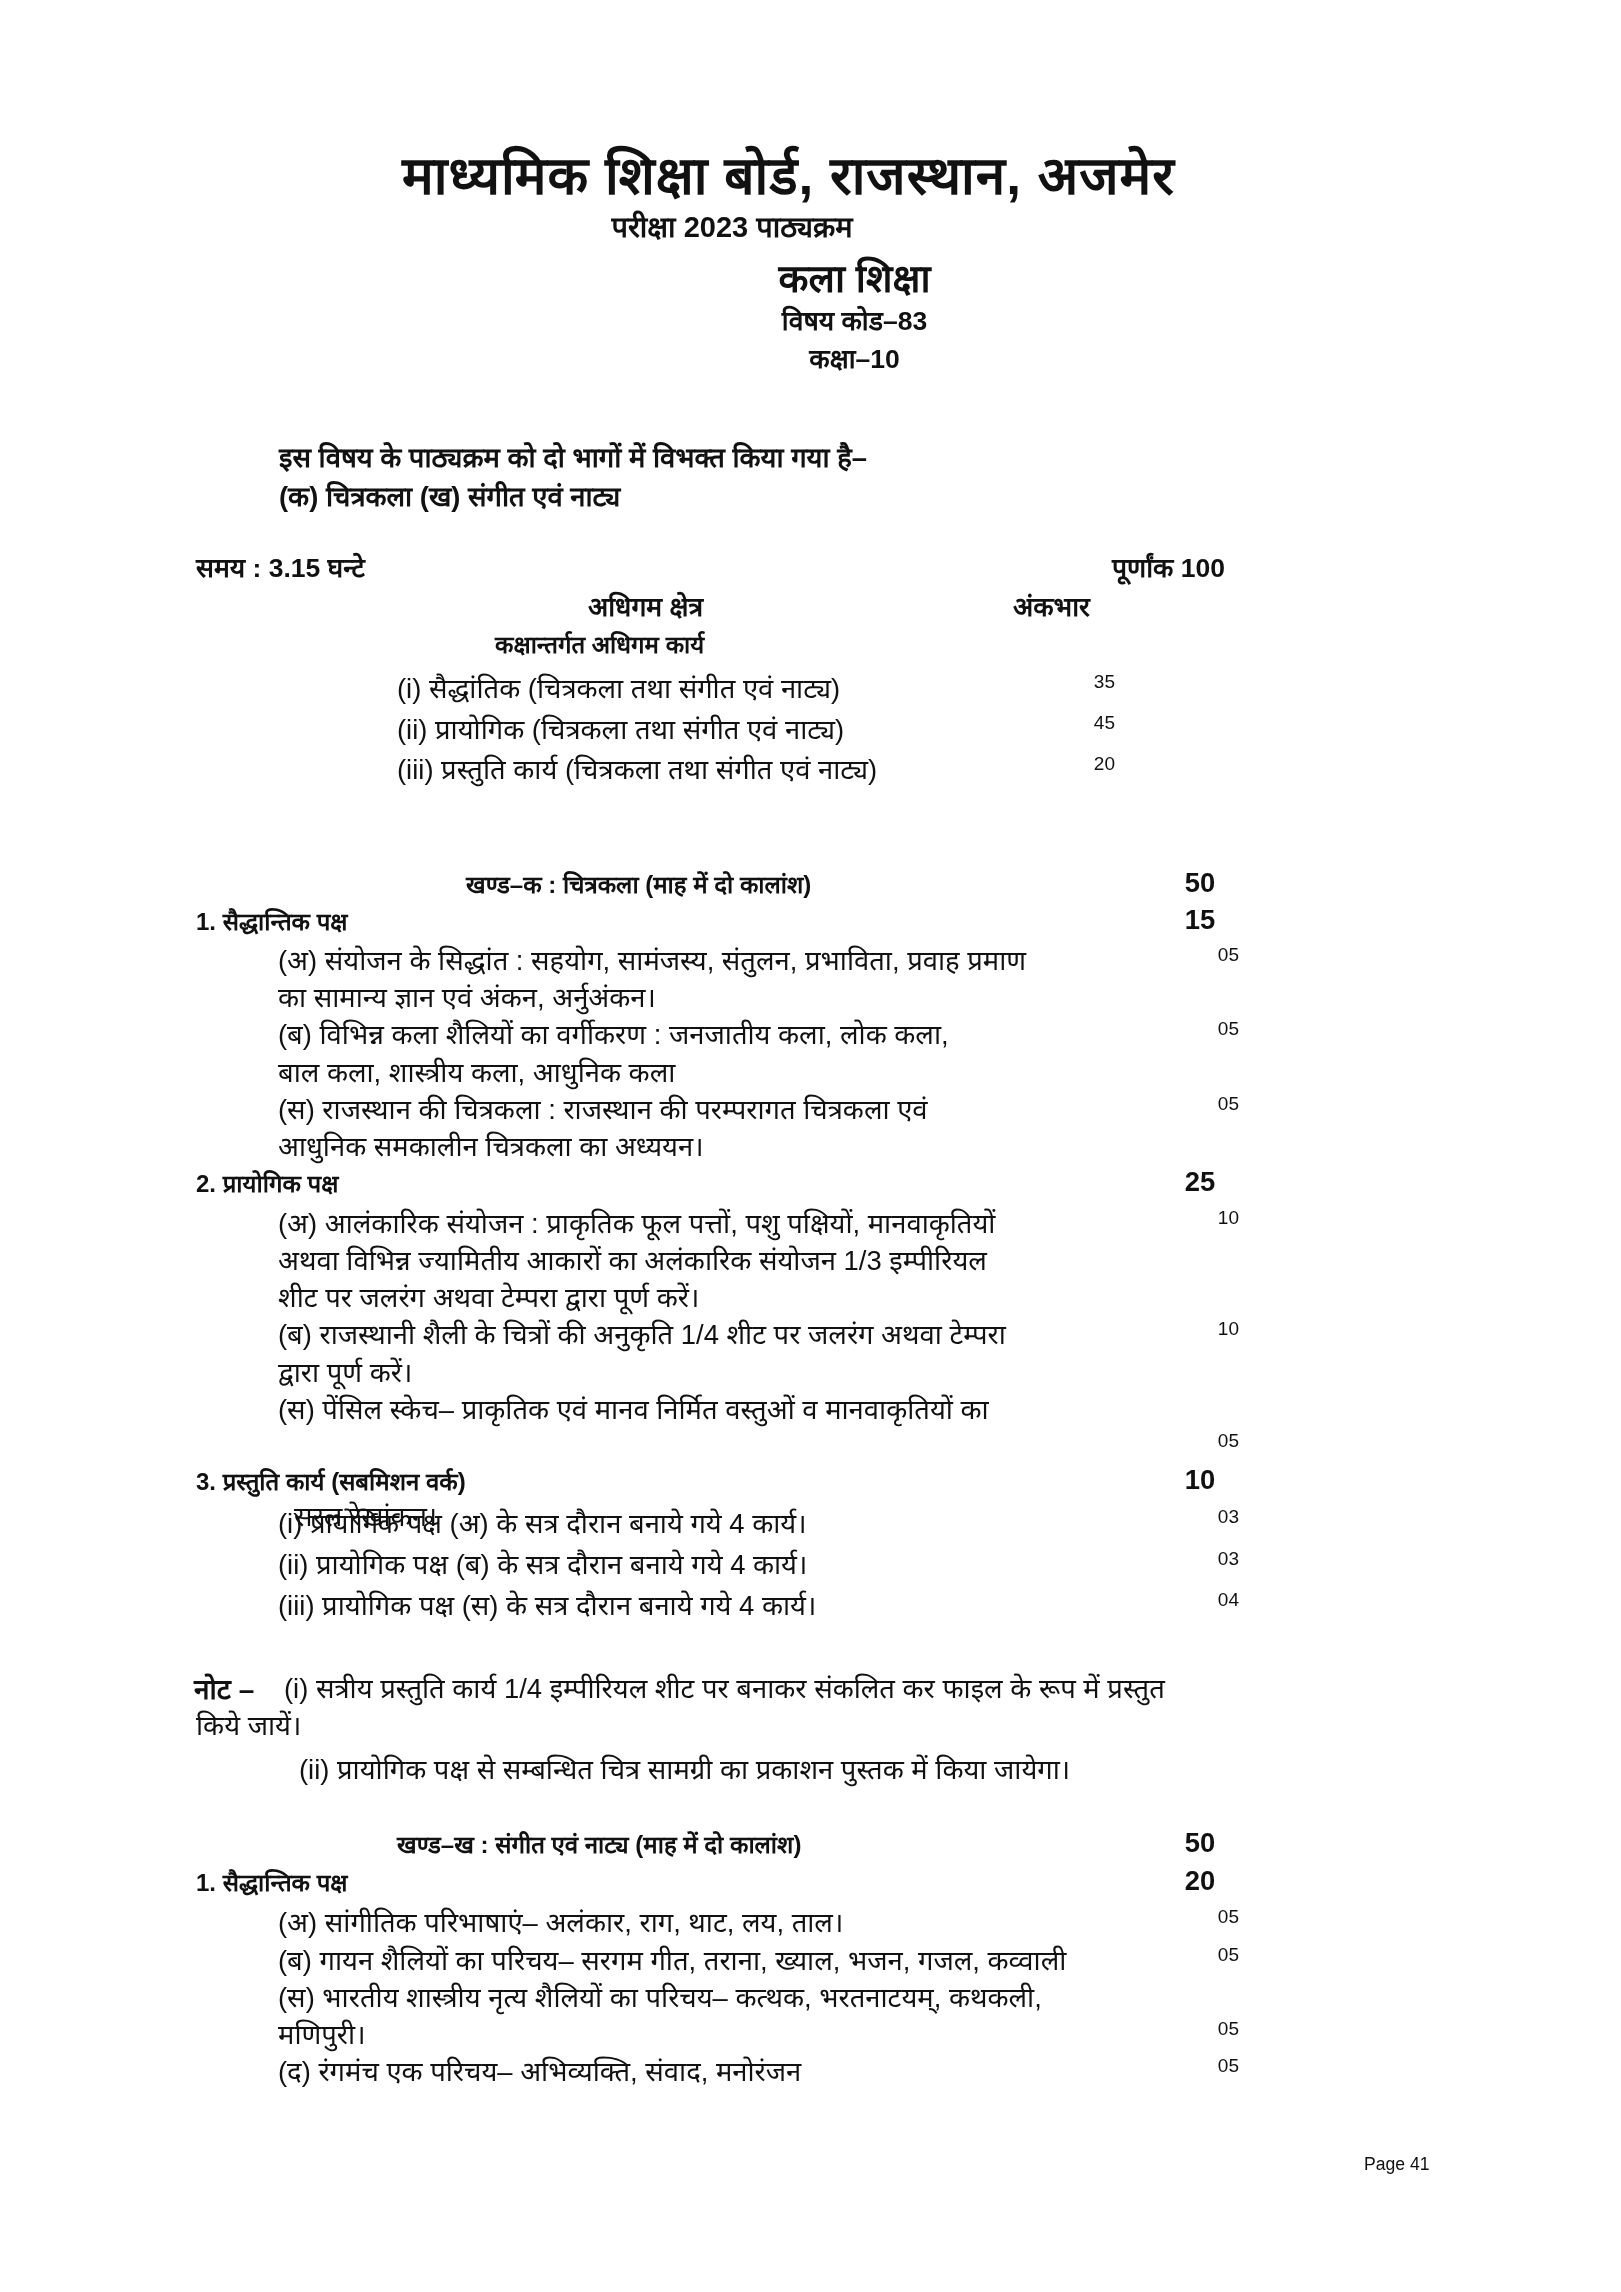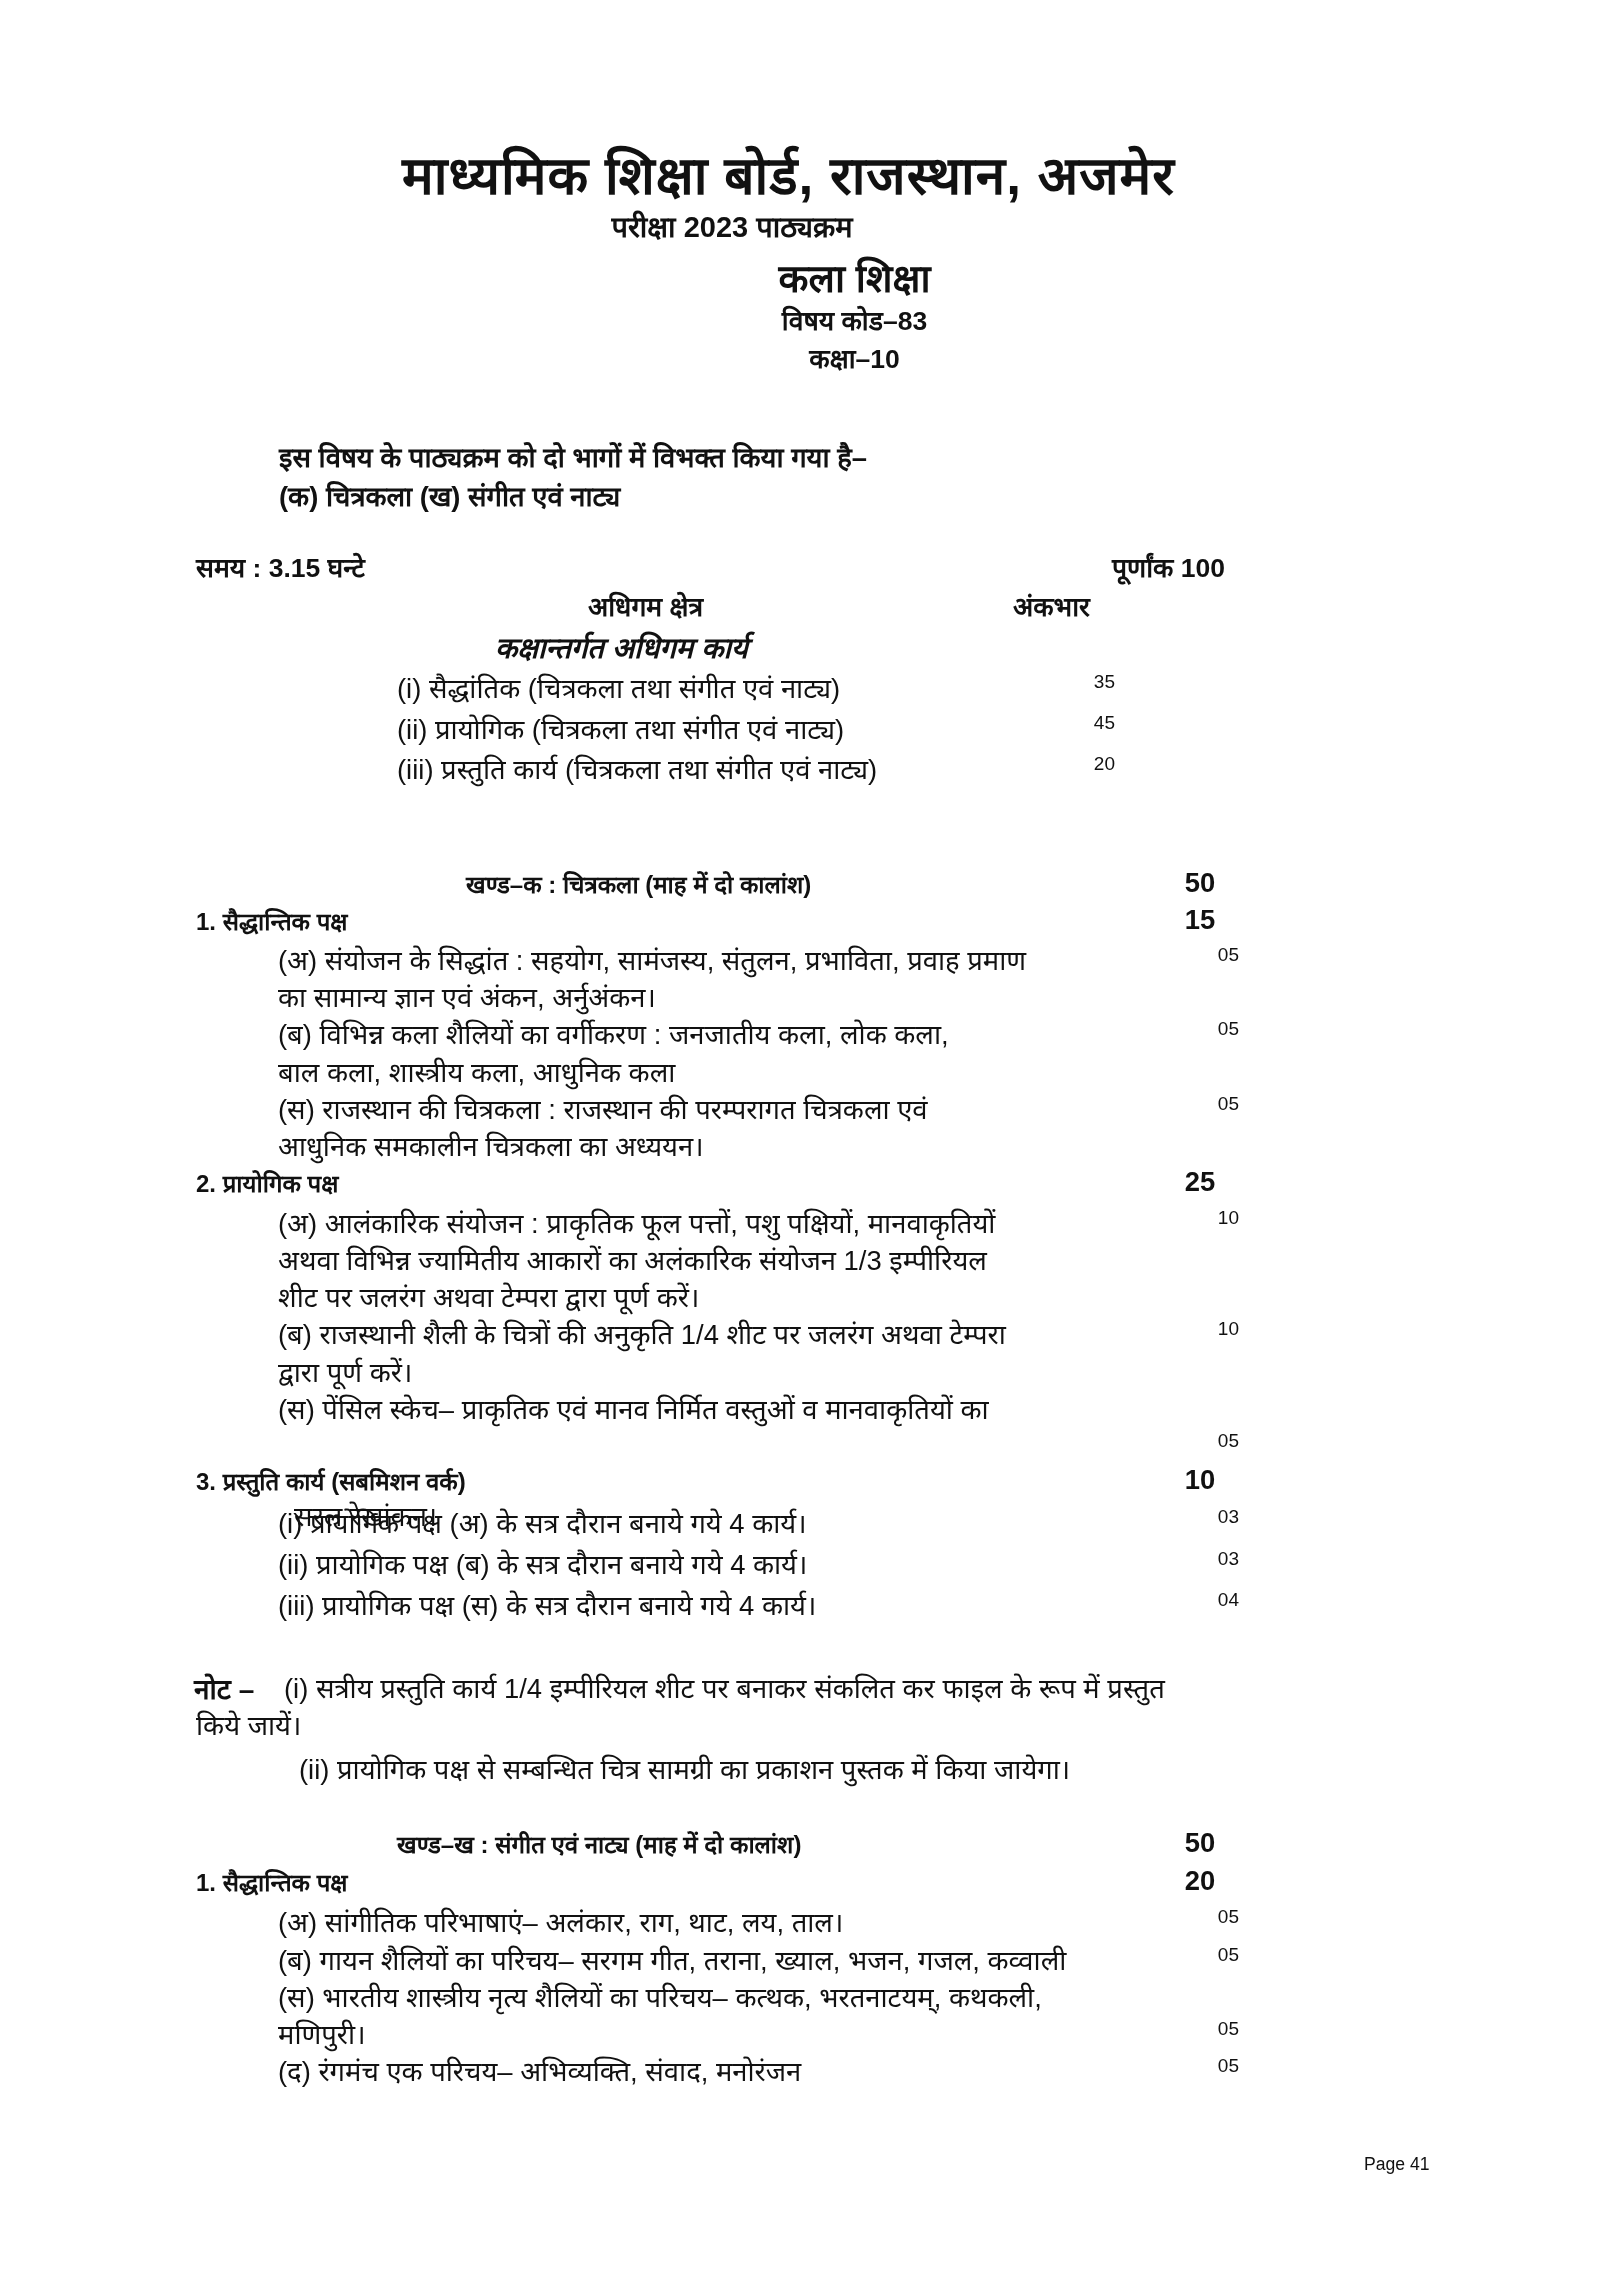--- a/index.html
+++ b/index.html
@@ -28,21 +28,21 @@
 <div class="abs sub3">विषय कोड–83</div>
 <div class="abs sub4">कक्षा–10</div>
 
 <div class="abs intro" style="top:438px;">इस विषय के पाठ्यक्रम को दो भागों में विभक्त किया गया है–</div>
 <div class="abs intro" style="top:477px;">(क) चित्रकला   (ख) संगीत एवं नाट्य</div>
 
 <div class="abs bold" style="top:549px; left:196px; font-size:26.5px;">समय : 3.15 घन्टे</div>
 <div class="abs bold" style="top:549px; left:1112px; font-size:26.5px;">पूर्णांक 100</div>
 <div class="abs bold" style="top:588px; left:588px; font-size:26.5px;">अधिगम क्षेत्र</div>
 <div class="abs bold" style="top:588px; left:1013px; font-size:26.5px;">अंकभार</div>
-<div class="abs bold" style="top:627px; left:495px; font-size:29px;font-style:italic;">कक्षान्तर्गत अधिगम कार्य</div>
+<div class="abs bold" style="top:627px; left:495px; font-size:24px;">कक्षान्तर्गत अधिगम कार्य</div>
 
 <div class="abs row" style="top:669px; left:397px;">(i)  सैद्धांतिक (चित्रकला तथा संगीत एवं नाट्य)</div>
 <div class="abs num" style="top:671px; left:1037px;">35</div>
 <div class="abs row" style="top:710px; left:397px;">(ii) प्रायोगिक (चित्रकला तथा संगीत एवं नाट्य)</div>
 <div class="abs num" style="top:712px; left:1037px;">45</div>
 <div class="abs row" style="top:750px; left:397px;">(iii) प्रस्तुति कार्य (चित्रकला तथा संगीत एवं नाट्य)</div>
 <div class="abs num" style="top:753px; left:1037px;">20</div>
 
 <div class="abs sec" style="top:867px; left:466px;">खण्ड–क : चित्रकला (माह में दो कालांश)</div>
 <div class="abs numb" style="top:867px; left:1161px;">50</div>

